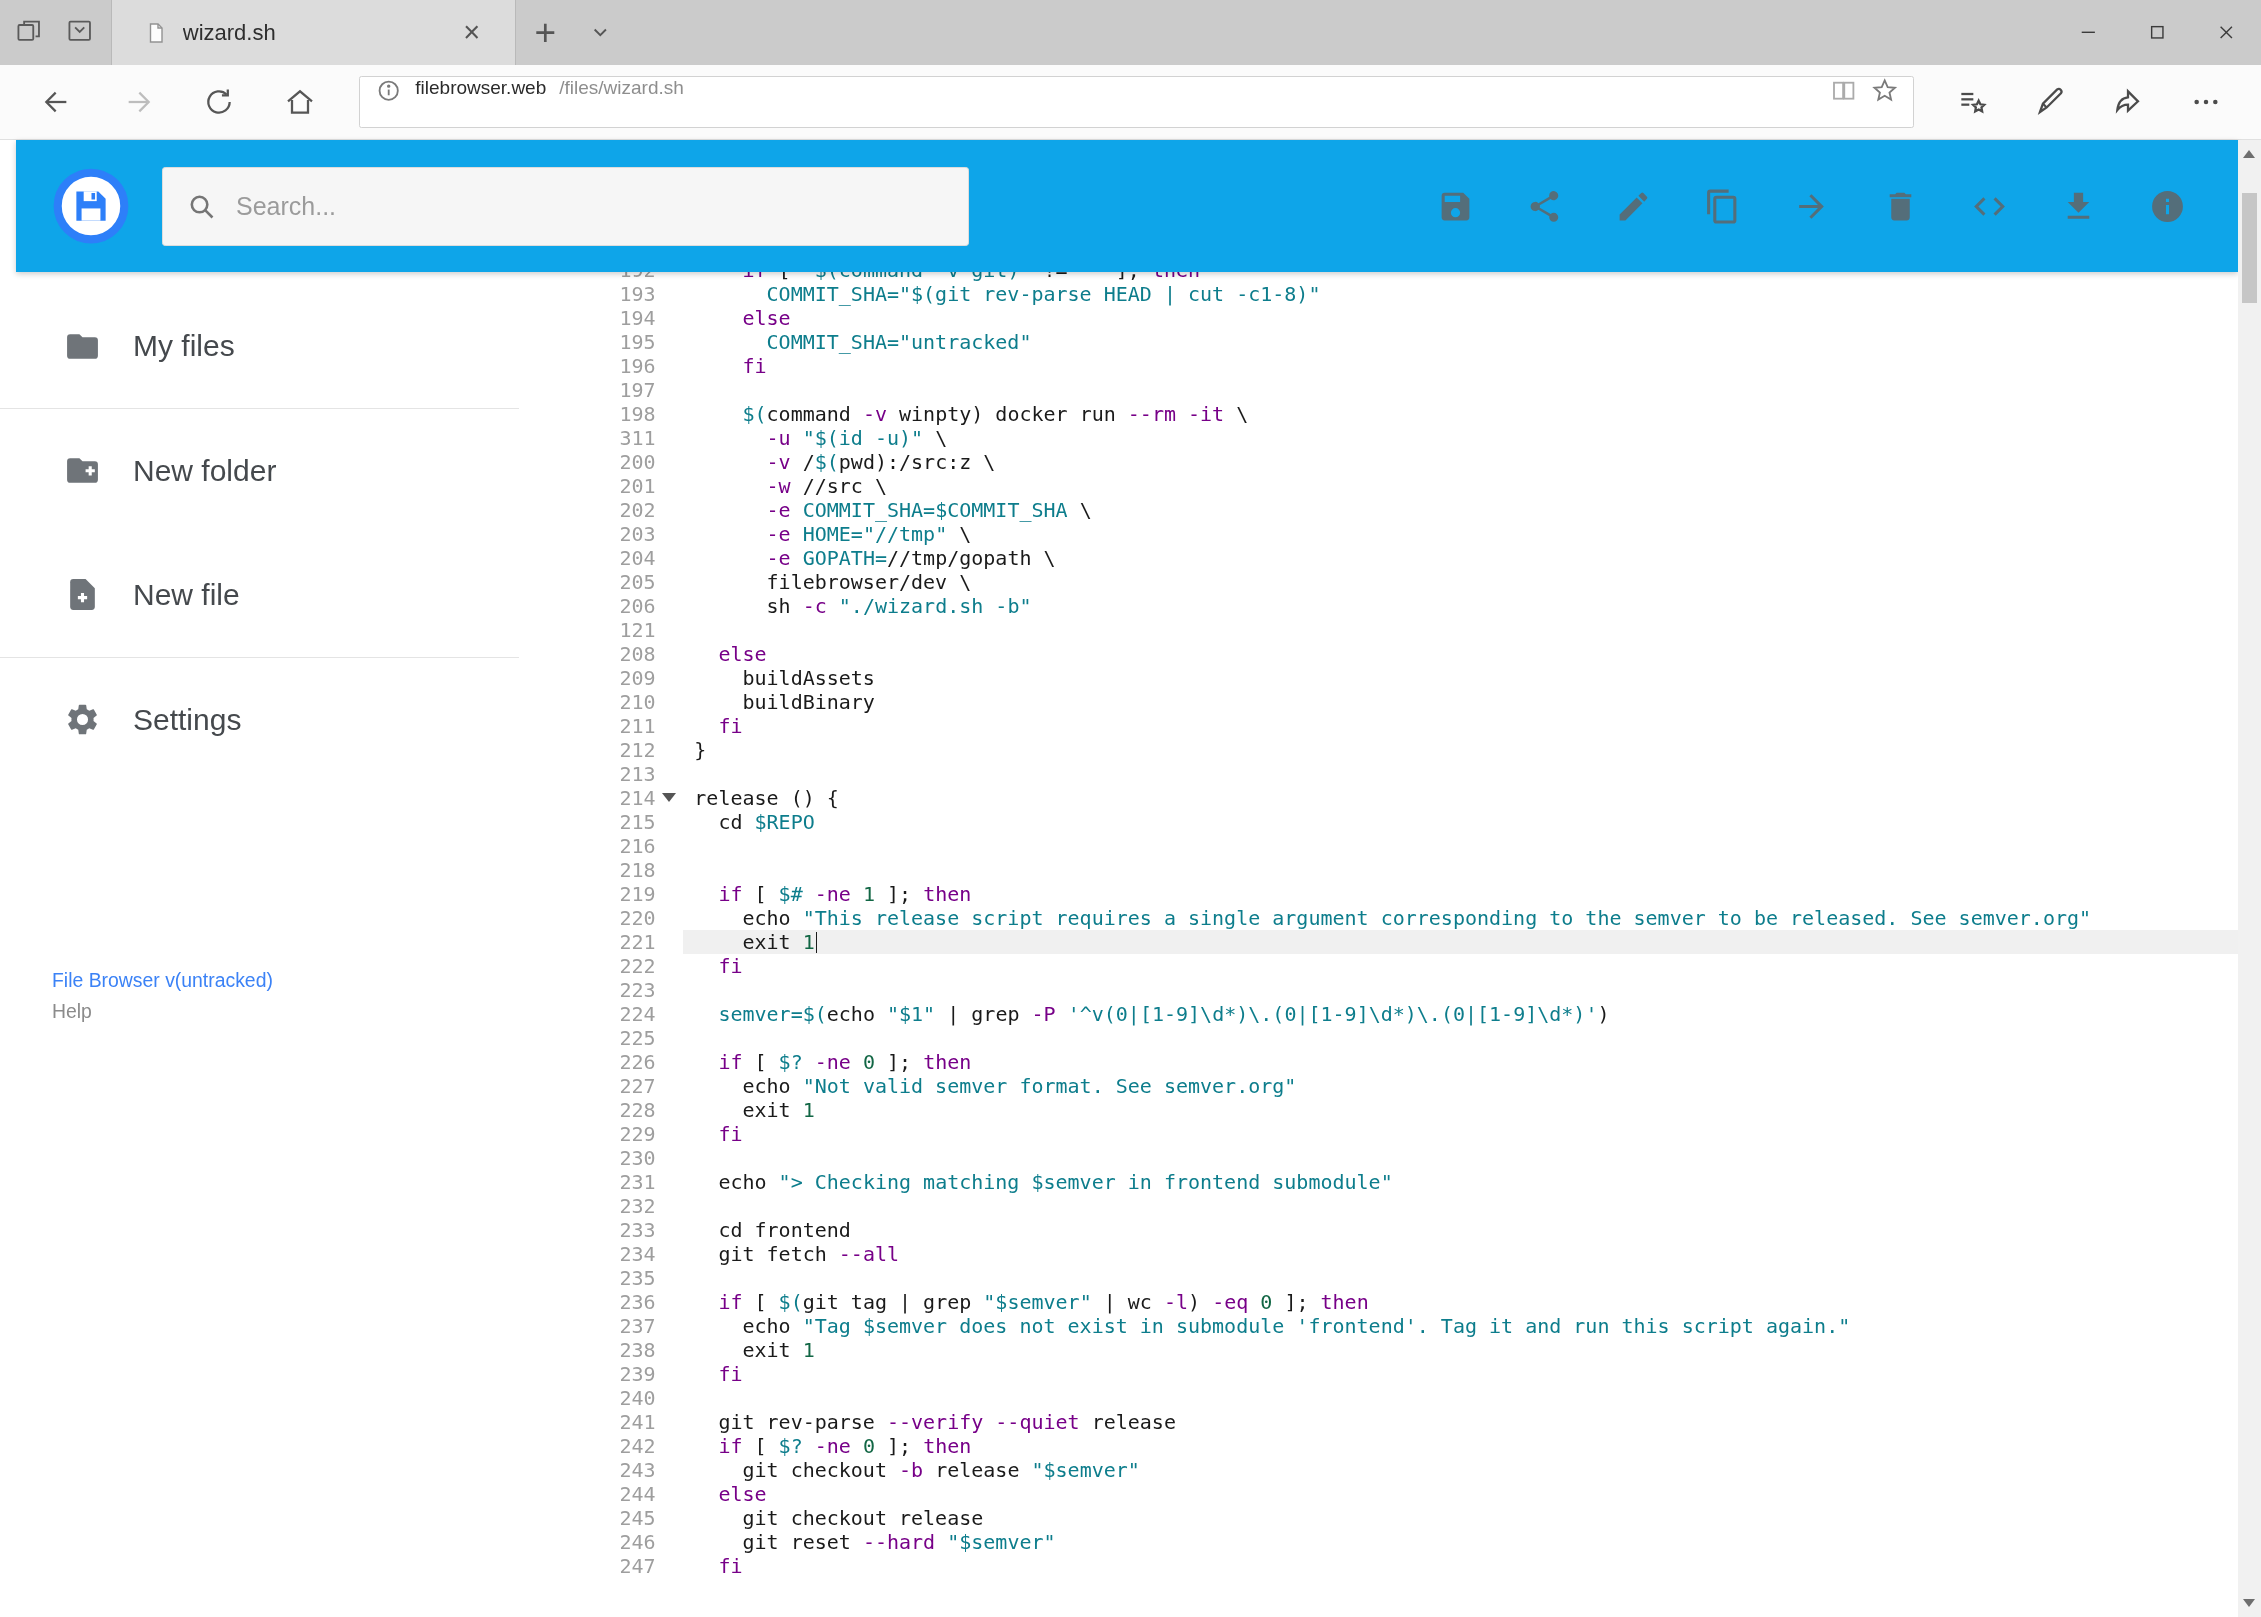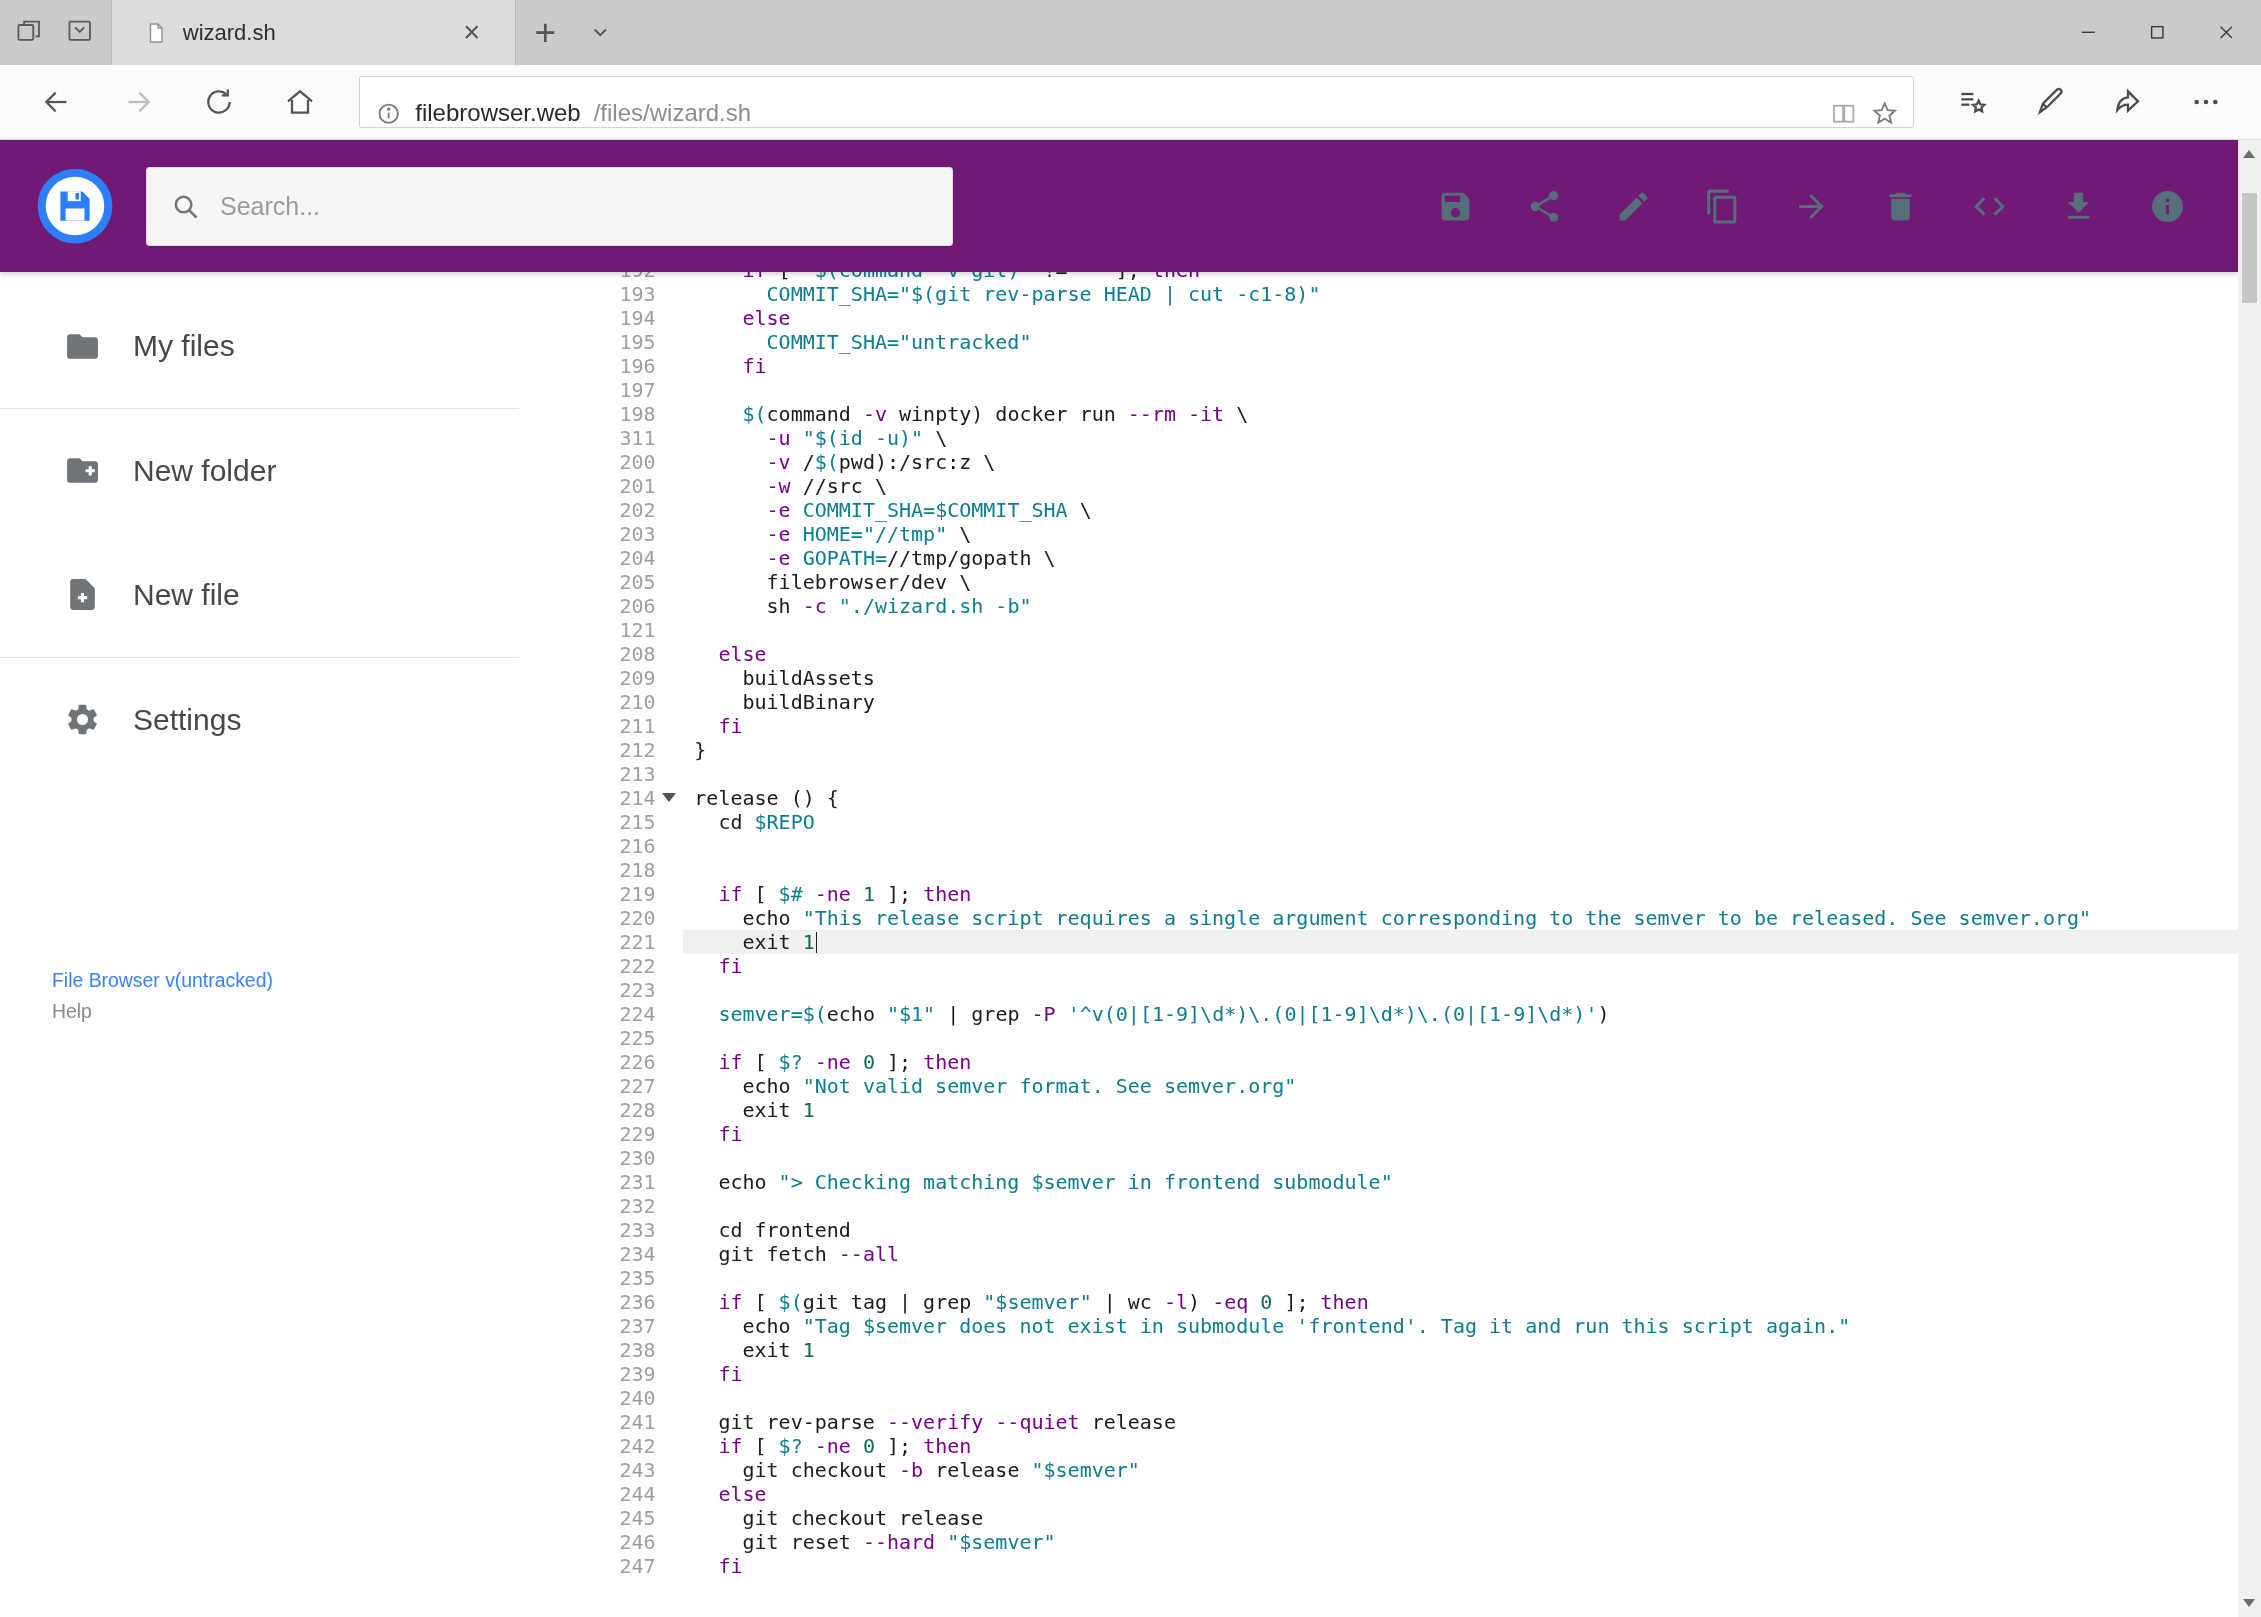--- a/index.html
+++ b/index.html
@@ -25,34 +25,34 @@
   .winbtn{width:69px;display:flex;align-items:center;justify-content:center;}
   .winbtn svg{width:22.6px;height:22.6px;stroke:#3b3b3b;fill:none;stroke-width:1.5;}
 
   
   .addressbar{position:absolute;top:65px;left:0;right:0;height:75px;background:#fbfbfb;
               border-bottom:0.8px solid #e0e0e0;display:flex;align-items:center;padding:0 16px;}
   .nav-ic{width:81px;display:flex;align-items:center;justify-content:center;}
   .nav-ic svg{width:32px;height:32px;fill:none;stroke:#565656;stroke-width:1.7;}
   .nav-ic.disabled svg{stroke:#bdbdbd;}
   .url-field{flex:1;height:52px;margin:0 19.4px;background:#fff;border:0.8px solid #d2d2d2;
-             border-radius:2.4px;display:flex;align-items:flex-end;padding:0 14.5px;gap:13px;
-             font-size:24px;}
+             border-radius:2.4px;display:flex;align-items:flex-start;padding:0 14.5px;gap:13px;
+             font-size:19px;}
   .url-field .uf-ic svg{width:27.4px;height:27.4px;fill:none;stroke:#7a7a7a;stroke-width:1.6;display:block;}
   .url-host{color:#2b2b2b;}
   .url-path{color:#8e8e8e;}
   .url-spacer{flex:1;}
   .uf-ic.dim svg{stroke:#ababab;}
   .bar-ic{width:78px;display:flex;align-items:center;justify-content:center;}
   .bar-ic svg{width:32px;height:32px;fill:none;stroke:#4b4b4b;stroke-width:1.7;}
 
   
   .page{position:absolute;top:140px;left:0;right:0;bottom:0;background:#fff;}
 
-  .app-header{position:absolute;top:0;left:0;right:23.4px;height:132px;background:#701a75;
+  .app-header{position:absolute;top:0;left:16px;right:23.4px;height:132px;background:#0ea5e9;
               box-shadow:0 1.6px 5.7px rgba(0,0,0,.20);display:flex;align-items:center;z-index:5;}
   .logo{width:78px;height:78px;margin-left:36px;flex:none;}
   .logo svg{width:78px;height:78px;display:block;}
   .searchbox{width:807px;height:79px;margin-left:32px;background:#f6f6f6;border:0.8px solid #ddd;
              border-radius:3.2px;display:flex;align-items:center;padding:0 22.6px;gap:19.4px;}
   .searchbox svg{width:31px;height:31px;fill:none;stroke:#757575;stroke-width:2;flex:none;}
   .searchbox input{flex:1;border:none;outline:none;background:transparent;font-size:25px;
                    color:#333;font-family:"Liberation Sans",sans-serif;}
   .searchbox input::placeholder{color:#9b9b9b;}
   .actions{margin-left:auto;margin-right:52px;display:flex;gap:52px;align-items:center;}

